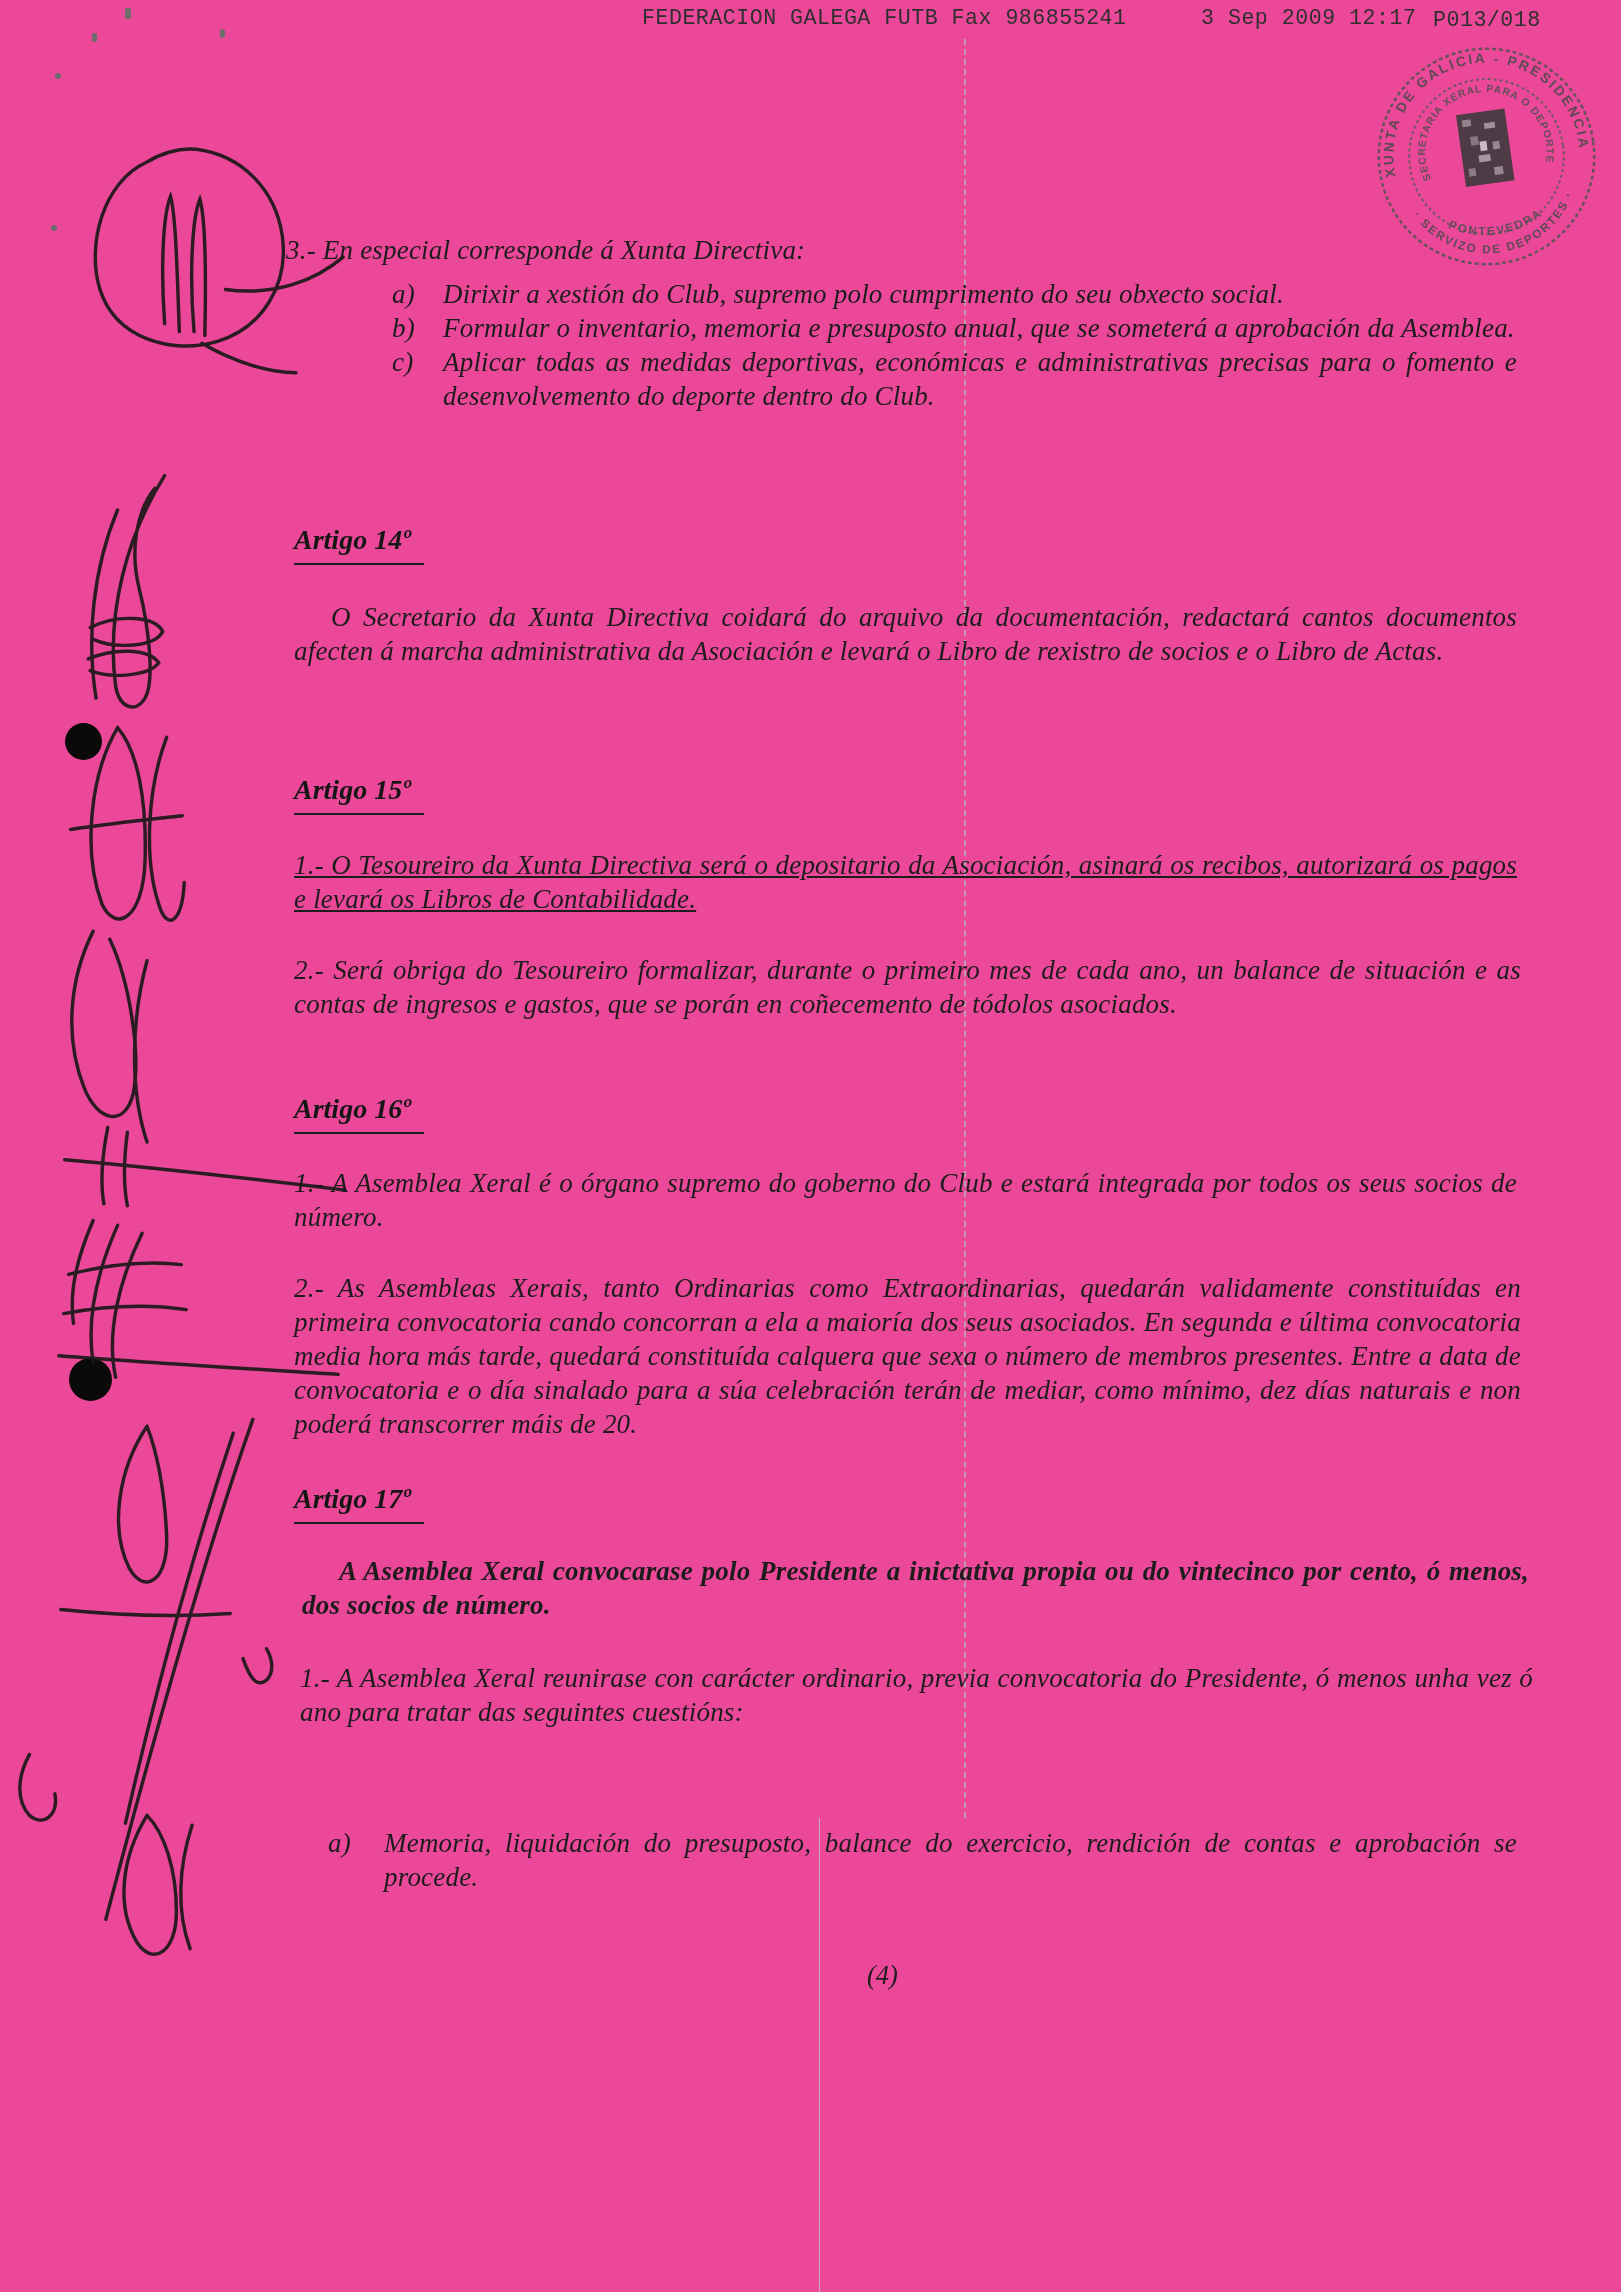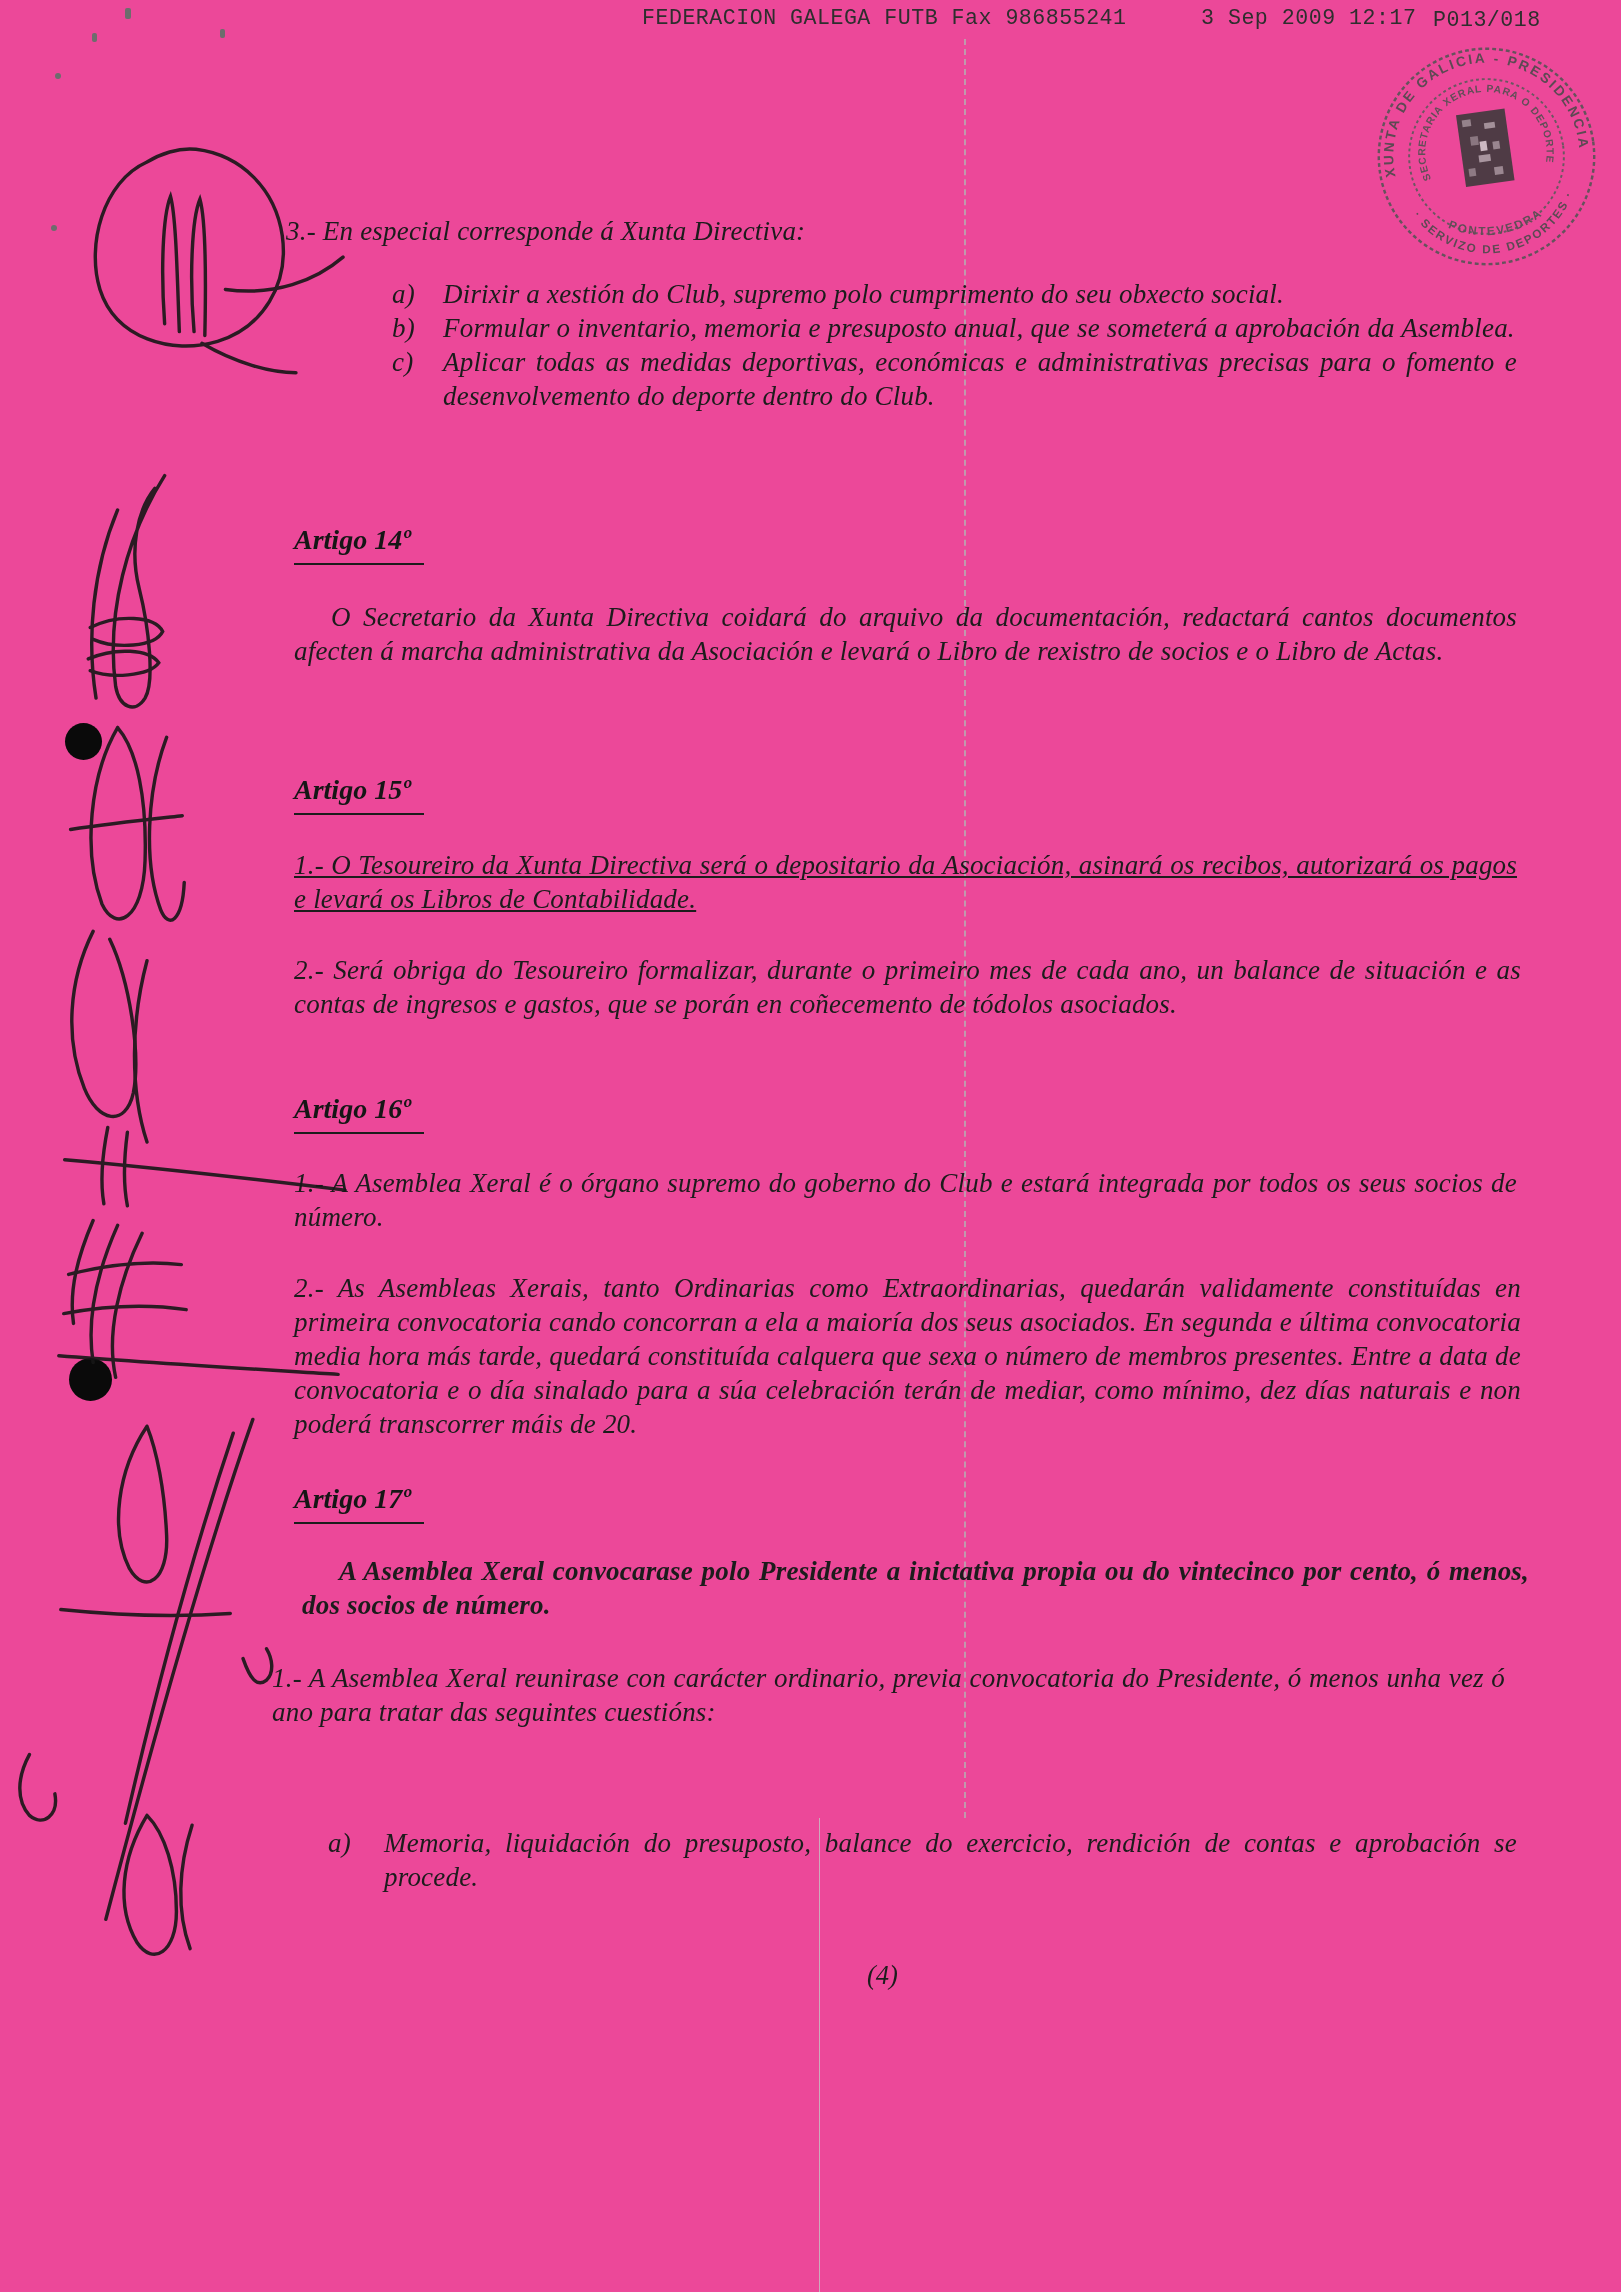--- a/index.html
+++ b/index.html
@@ -10,21 +10,21 @@
     font-family:"Liberation Serif", serif; color:#1d1d1d;
   }
   .fax {
     position:absolute; font-family:"Liberation Mono","DejaVu Sans Mono",monospace;
     font-size:21.6px; color:#2e2e2e; white-space:pre; letter-spacing:0.5px;
   }
   .body-text {
     position:absolute; font-style:italic; font-size:27px; line-height:34px;
     text-align:justify; letter-spacing:0.2px; color:#1c1c1c;
   }
-  .nowrap { white-space:nowrap; text-align:left; }
+  .nowrap { white-space:nowrap; text-align:left;margin-top:19px; }
   .indent { text-indent:37px; }
   .article-title {
     position:absolute; font-style:italic; font-weight:bold; font-size:28px; color:#161616;
   }
   .article-title .u {
     display:inline-block; border-bottom:2.9px solid #1c1c1c;
     padding-bottom:7px; padding-right:13.7px;
   }
   .list { position:absolute; }
   .list-item { display:flex; align-items:flex-start; }
@@ -137,21 +137,21 @@
   <div class="article-title" style="left:294px; top:1093px;">
     <span class="u">Artigo 16º</span>
   </div>
   <div class="body-text" style="left:294px; top:1166px; width:1223px;">1.- A Asemblea Xeral é o órgano supremo do goberno do Club e estará integrada por todos os seus socios de número.</div>
   <div class="body-text" style="left:294px; top:1271px; width:1227px;">2.- As Asembleas Xerais, tanto Ordinarias como Extraordinarias, quedarán validamente constituídas en primeira convocatoria cando concorran a ela a maioría dos seus asociados. En segunda e última convocatoria media hora más tarde, quedará constituída calquera que sexa o número de membros presentes. Entre a data de convocatoria e o día sinalado para a súa celebración terán de mediar, como mínimo, dez días naturais e non poderá transcorrer máis de 20.</div>
 
   <div class="article-title" style="left:294px; top:1483px;">
     <span class="u">Artigo 17º</span>
   </div>
   <div class="body-text indent" style="left:302px; top:1554px; width:1227px;font-weight:bold;">A Asemblea Xeral convocarase polo Presidente a inictativa propia ou do vintecinco por cento, ó menos, dos socios de número.</div>
-  <div class="body-text" style="left:272px; top:1661px; width:1233px;">1.- A Asemblea Xeral reunirase con carácter ordinario, previa convocatoria do Presidente, ó menos unha vez ó ano para tratar das seguintes cuestións:</div>
+  <div class="body-text" style="left:300px; top:1661px; width:1233px;">1.- A Asemblea Xeral reunirase con carácter ordinario, previa convocatoria do Presidente, ó menos unha vez ó ano para tratar das seguintes cuestións:</div>
 
   <div class="list body-text" style="left:328px; top:1826px; width:1189px;">
     <div class="list-item">
       <span class="marker" style="flex-basis:56px;">a)</span>
       <span class="item-text">Memoria, liquidación do presuposto, balance do exercicio, rendición de contas e aprobación se procede.</span>
     </div>
   </div>
 
   <div class="pagenum">(4)</div>
 

